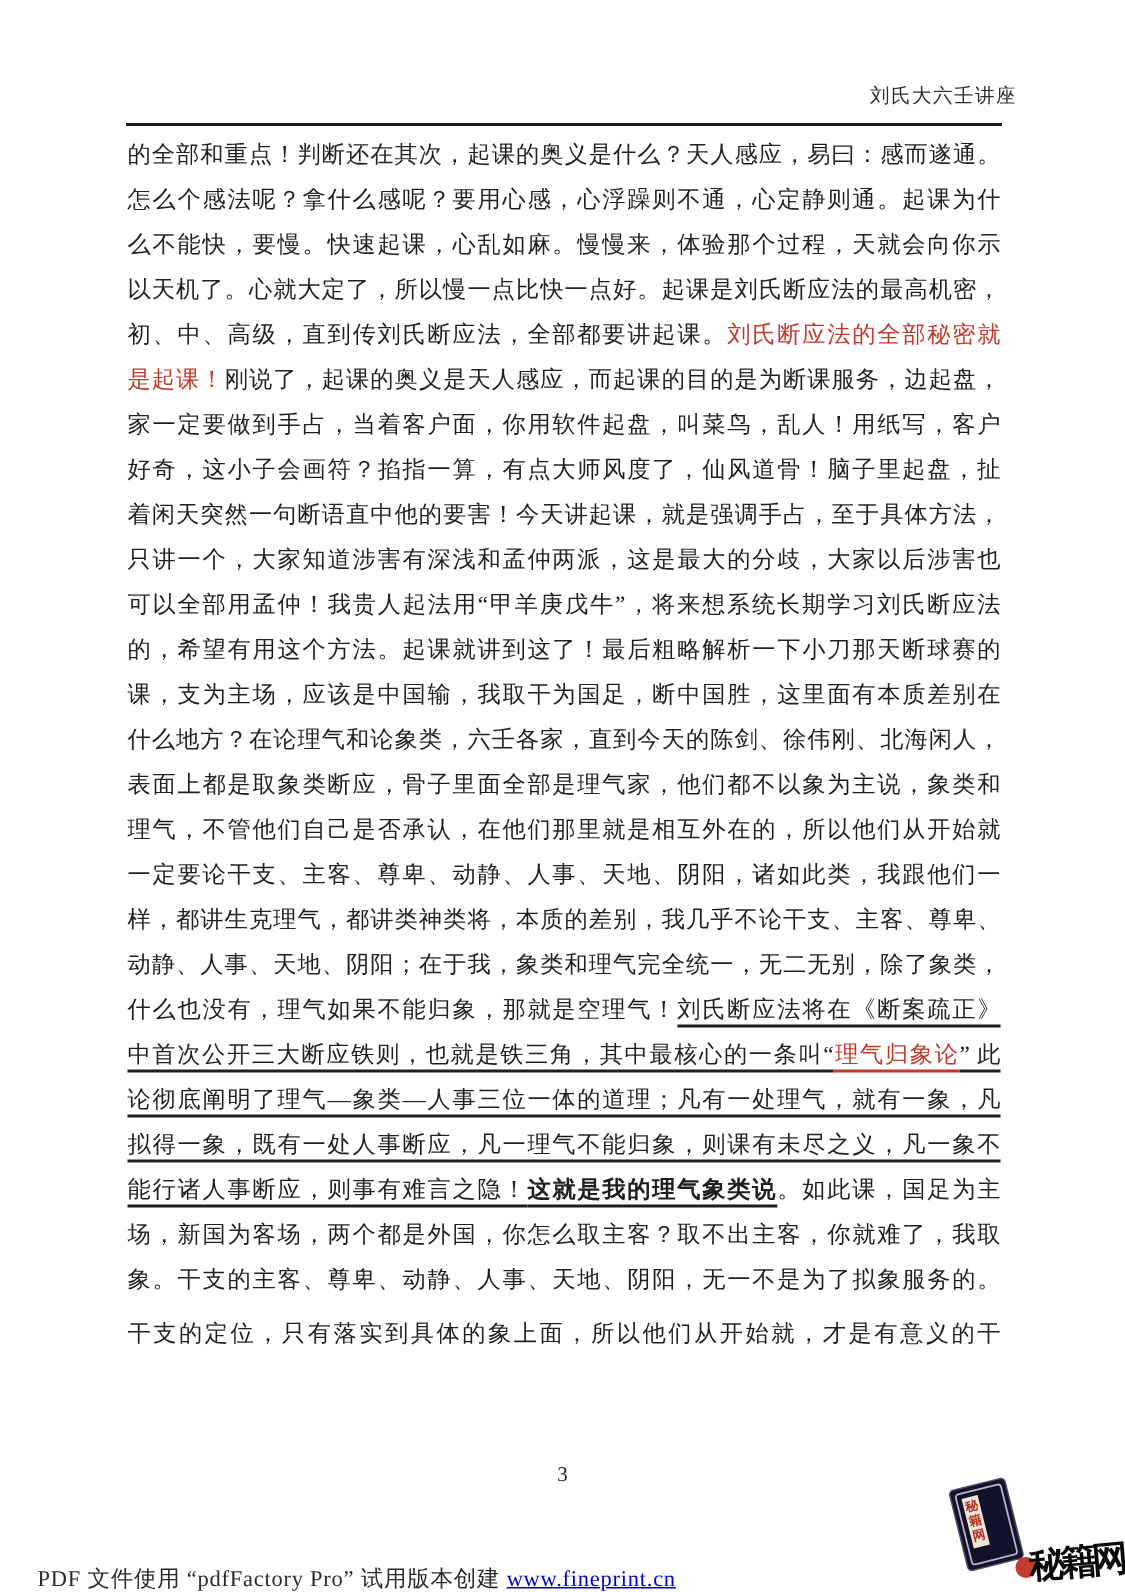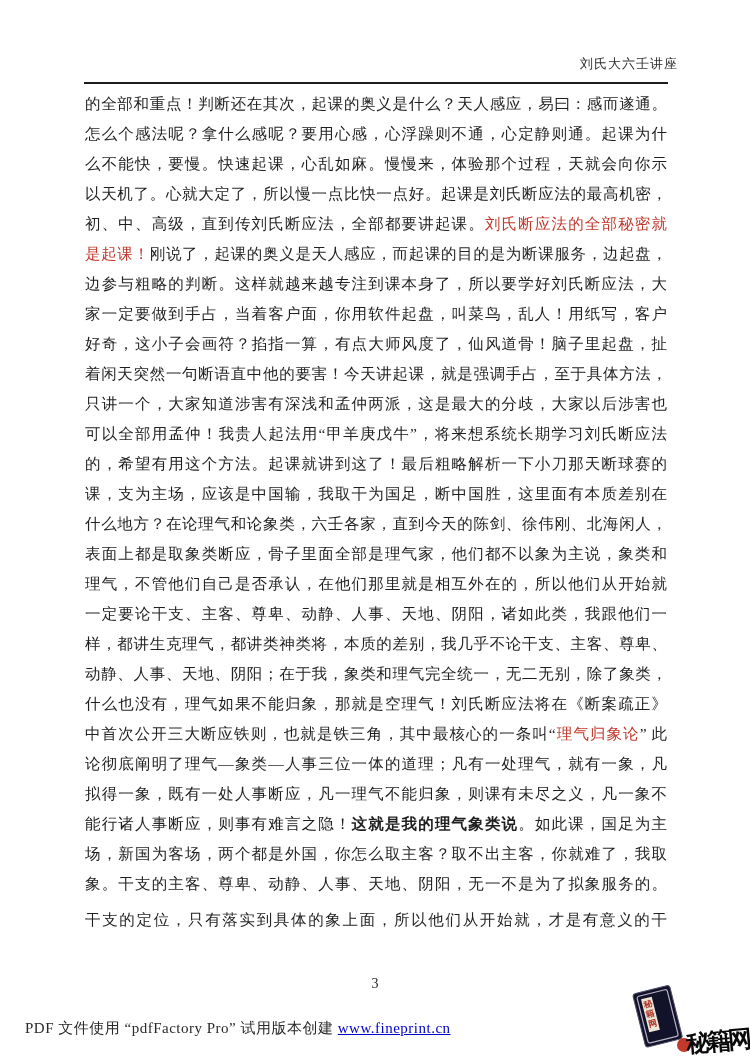--- a/index.html
+++ b/index.html
@@ -20,28 +20,28 @@
     position:absolute;top:89px;left:85px;width:582px;
   }
   .ln{
     height:30px;line-height:30px;font-size:15.5px;
     text-align:justify;text-align-last:justify;
     white-space:nowrap;color:#1f1f1f;
   }
   .ln.last{margin-top:6px;}
   .seg{}
   .red{color:#c0392b;}
-  .ul{text-underline-offset:5px;text-decoration-thickness:1.5px;}
+  .ul{text-decoration:underline;text-underline-offset:5px;text-decoration-thickness:1.5px;}
   .bold{font-weight:bold;}
   .page-number{
     position:absolute;top:976px;left:0;width:750px;text-align:center;
     font-size:14px;color:#1f1f1f;
   }
   .footer{
-    position:absolute;left:25px;top:1019px;font-size:15px;color:#2a2a2a;
+    position:absolute;left:25px;top:1043px;font-size:15px;color:#2a2a2a;
     letter-spacing:0.5px;white-space:nowrap;
   }
   .footer a{color:#0000cc;text-decoration:underline;}
   .logo{
     position:absolute;right:0;top:984px;width:125px;height:77px;
   }
   .logo svg{display:block;}
 </style>
 </head>
 <body>
@@ -49,21 +49,20 @@
 <div class="header-title">刘氏大六壬讲座</div>
 <div class="header-rule"></div>
 
 <div class="page-body" id="page-body">
     <div class="ln"><span class="seg">的全部和重点！判断还在其次，起课的奥义是什么？天人感应，易曰：感而遂通。</span></div>
     <div class="ln"><span class="seg">怎么个感法呢？拿什么感呢？要用心感，心浮躁则不通，心定静则通。起课为什</span></div>
     <div class="ln"><span class="seg">么不能快，要慢。快速起课，心乱如麻。慢慢来，体验那个过程，天就会向你示</span></div>
     <div class="ln"><span class="seg">以天机了。心就大定了，所以慢一点比快一点好。起课是刘氏断应法的最高机密，</span></div>
     <div class="ln"><span class="seg">初、中、高级，直到传刘氏断应法，全部都要讲起课。</span><span class="seg red">刘氏断应法的全部秘密就</span></div>
     <div class="ln"><span class="seg red">是起课！</span><span class="seg">刚说了，起课的奥义是天人感应，而起课的目的是为断课服务，边起盘，</span></div>
-    <div class="ln"><span class="seg">边参与粗略的判断。这样就越来越专注到课本身了，所以要学好刘氏断应法，大</span></div>
     <div class="ln"><span class="seg">家一定要做到手占，当着客户面，你用软件起盘，叫菜鸟，乱人！用纸写，客户</span></div>
     <div class="ln"><span class="seg">好奇，这小子会画符？掐指一算，有点大师风度了，仙风道骨！脑子里起盘，扯</span></div>
     <div class="ln"><span class="seg">着闲天突然一句断语直中他的要害！今天讲起课，就是强调手占，至于具体方法，</span></div>
     <div class="ln"><span class="seg">只讲一个，大家知道涉害有深浅和孟仲两派，这是最大的分歧，大家以后涉害也</span></div>
     <div class="ln"><span class="seg">可以全部用孟仲！我贵人起法用“甲羊庚戊牛”，将来想系统长期学习刘氏断应法</span></div>
     <div class="ln"><span class="seg">的，希望有用这个方法。起课就讲到这了！最后粗略解析一下小刀那天断球赛的</span></div>
     <div class="ln"><span class="seg">课，支为主场，应该是中国输，我取干为国足，断中国胜，这里面有本质差别在</span></div>
     <div class="ln"><span class="seg">什么地方？在论理气和论象类，六壬各家，直到今天的陈剑、徐伟刚、北海闲人，</span></div>
     <div class="ln"><span class="seg">表面上都是取象类断应，骨子里面全部是理气家，他们都不以象为主说，象类和</span></div>
     <div class="ln"><span class="seg">理气，不管他们自己是否承认，在他们那里就是相互外在的，所以他们从开始就</span></div>

